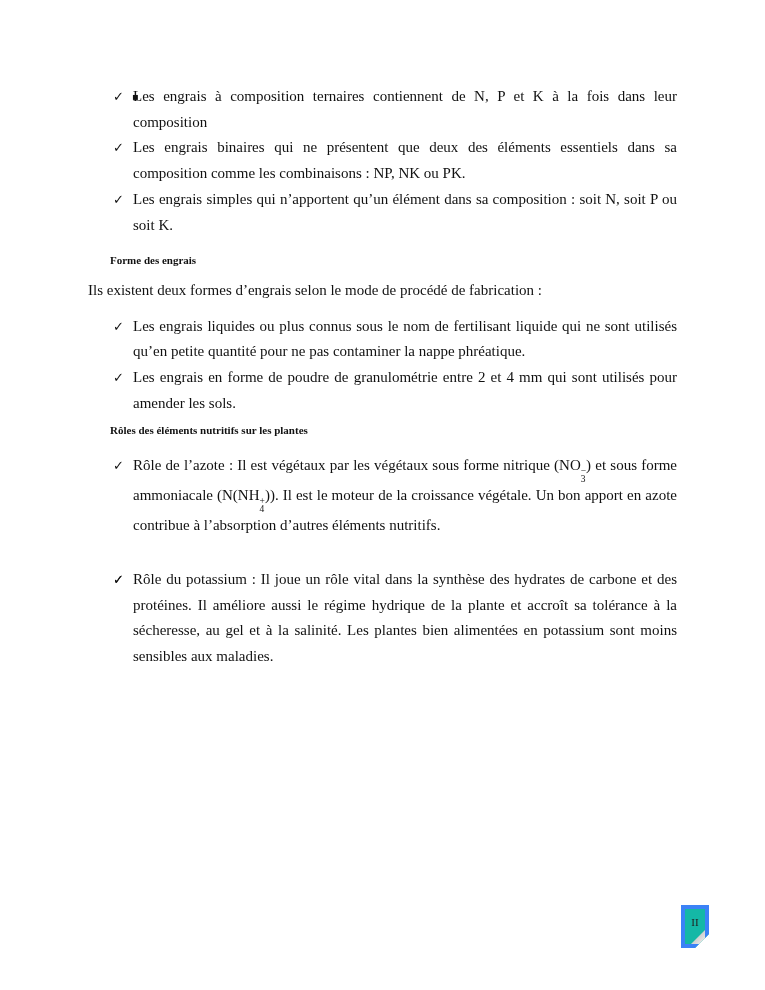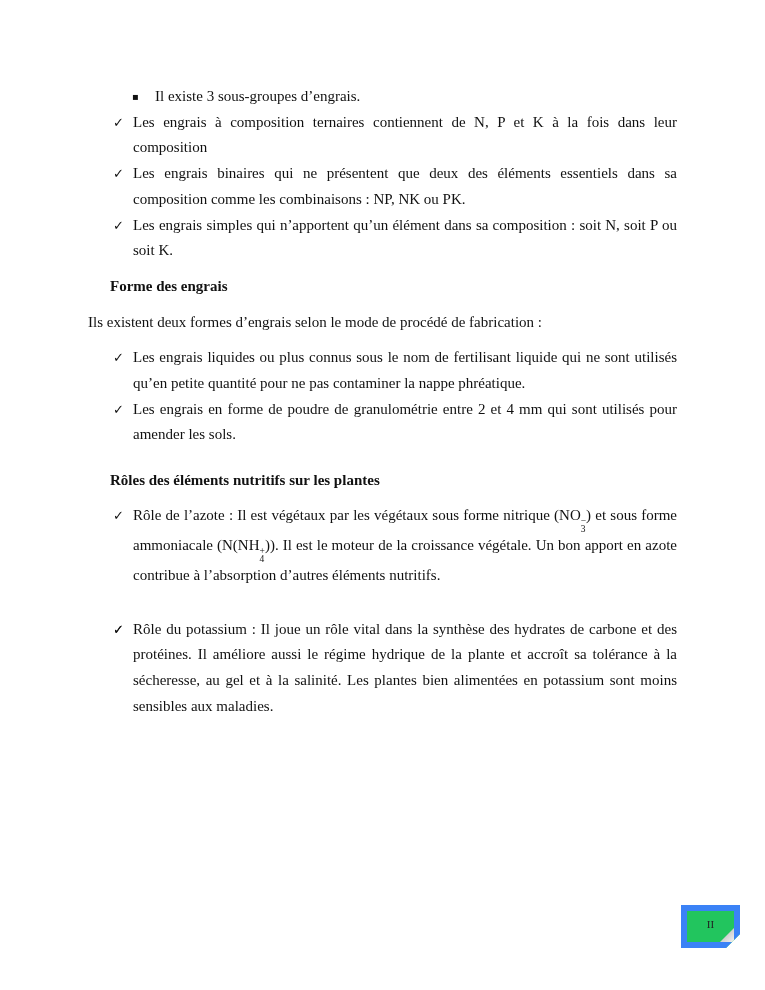--- a/index.html
+++ b/index.html
@@ -44,50 +44,50 @@
     position: absolute;
     left: 25px;
     top: 0;
     font-family: "DejaVu Sans", sans-serif;
     font-size: 13px;
   }
   .heading {
     margin: 10px 0 0 0;
     padding-left: 22px;
     font-weight: bold;
-    font-size: 15px;
+    font-size: 11px;
     line-height: 25.7px;
   }
-  .heading.roles { margin-top: 20px; }
+  .heading.roles { margin-top: 2px; }
   .para {
-    margin: 10px 0 0 0;
+    margin: 4px 0 0 0;
   }
   .check-list.forme { margin-top: 10px; }
   .check-list.roles { margin-top: 9px; }
   .check-item.gap-lg { margin-top: 28px; }
   .check-item.gap-md { margin-top: 26px; }
   
   .ion-stack {
     display: inline-flex;
     flex-direction: column;
     align-items: flex-start;
     font-size: 9.5px;
     line-height: 8px;
     vertical-align: -4px;
   }
   .ion-stack .sup, .ion-stack .sub { display: block; }
   
   .page-badge {
     position: absolute;
     left: 681px;
     top: 905px;
-    width: 59px;
+    width: 28px;
     height: 43px;
-    background: #22c55e;
-    border: 6px solid #3b82f6;
+    background: #14b8a6;
+    border: 4px solid #3b82f6;
     clip-path: polygon(0 0, 100% 0, 100% calc(100% - 14px), calc(100% - 14px) 100%, 0 100%);
     box-sizing: border-box;
   }
   .badge-label {
     display: block;
     text-align: center;
     margin-top: 6px;
     font-size: 11px;
     line-height: 14px;
     color: #222;
@@ -103,21 +103,20 @@
   }
 </style>
 </head>
 <body>
 
 <div class="page">
   <div class="content">
 
     <div class="intro-bullet">
       <span class="sq-marker">▪</span>
-      <span>Il existe 3 sous-groupes d’engrais.</span>
     </div>
 
     <div class="check-list groups">
       <div class="check-item">
         <span class="chk-marker">✓</span>
         <span>Les engrais à composition ternaires contiennent de N, P et K à la fois dans leur composition</span>
       </div>
       <div class="check-item">
         <span class="chk-marker">✓</span>
         <span>Les engrais binaires qui ne présentent que deux des éléments essentiels dans sa composition comme les combinaisons : NP, NK ou PK.</span>

